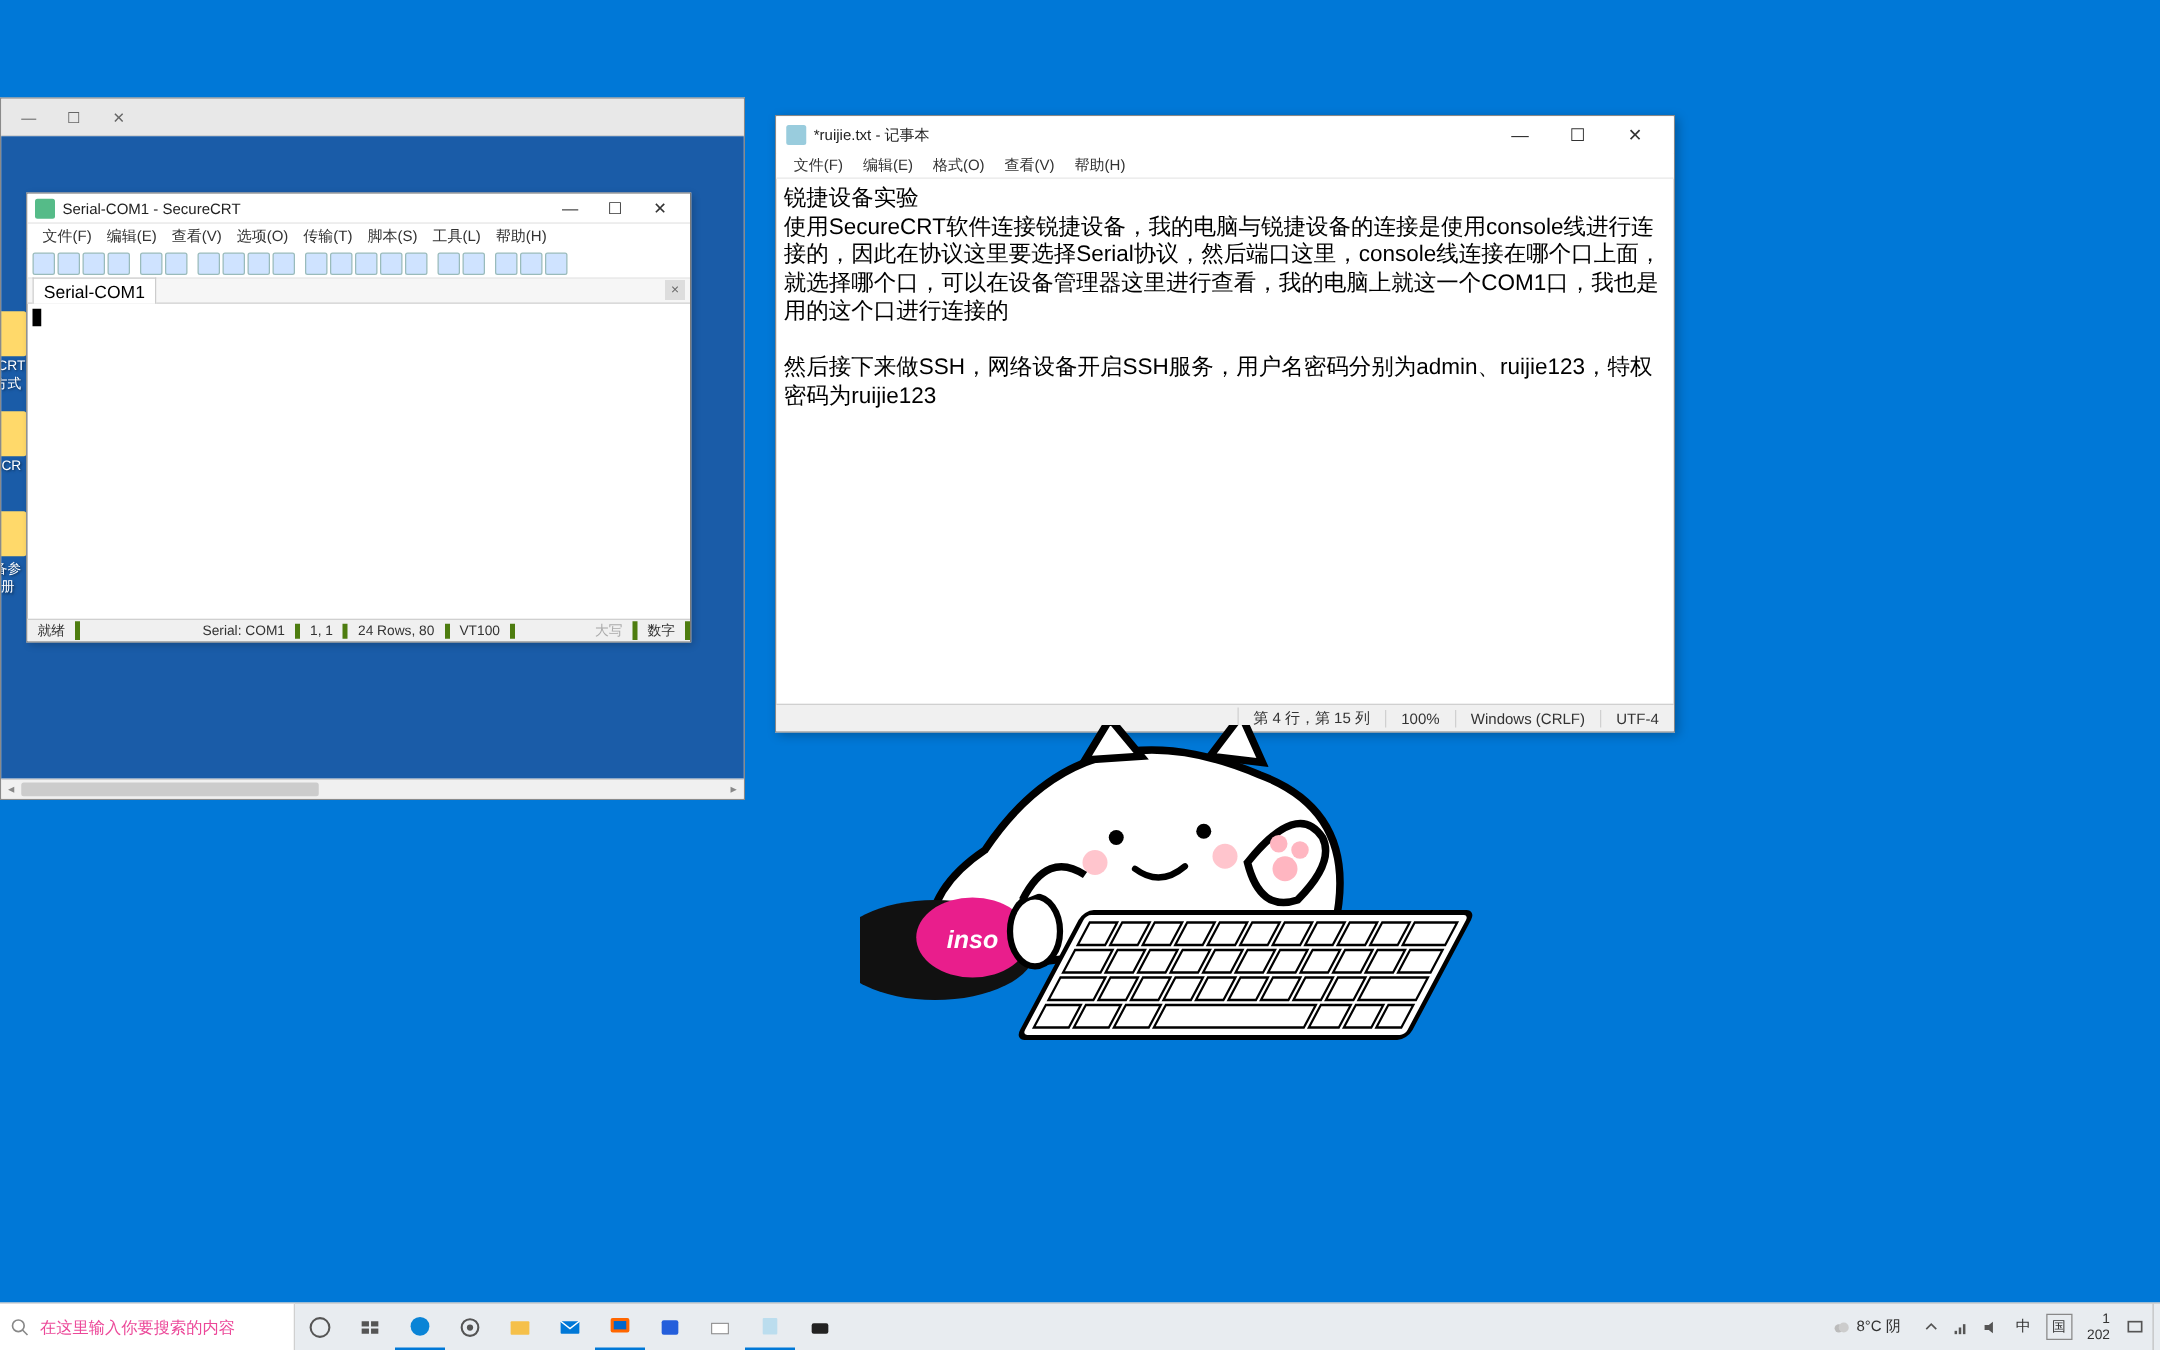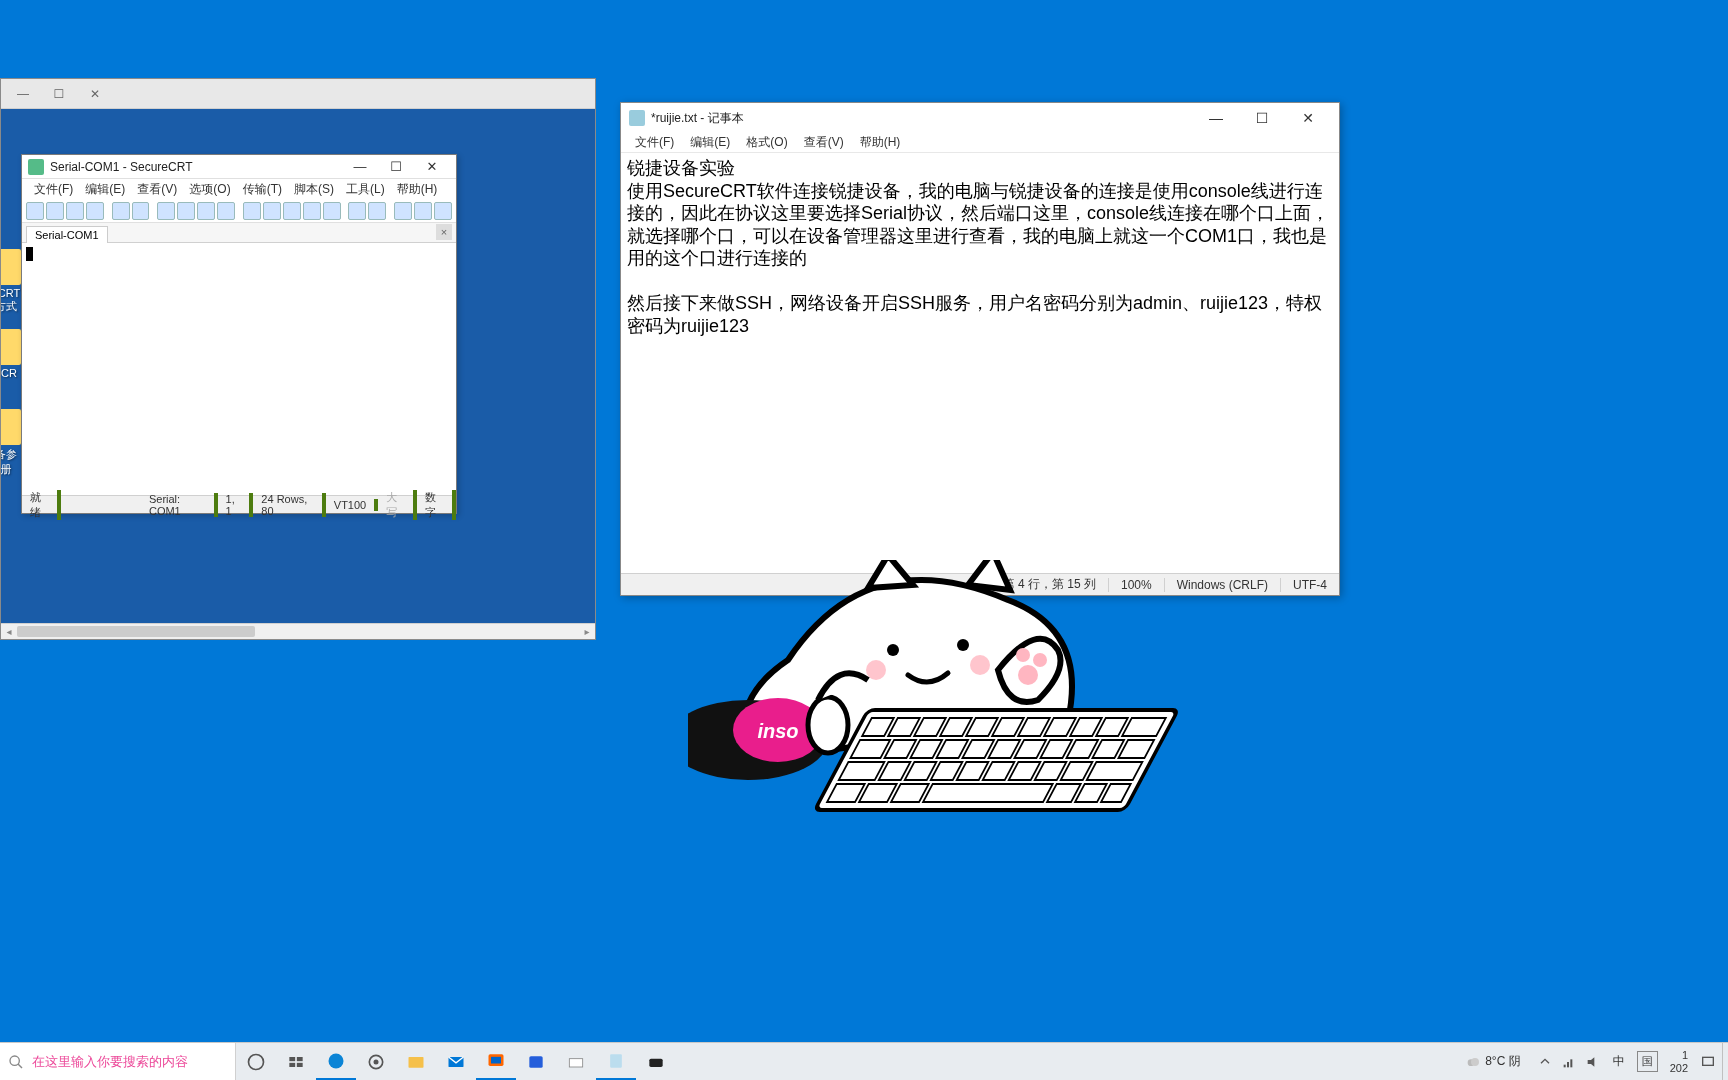--- a/index.html
+++ b/index.html
@@ -21,55 +21,55 @@
 .rdp-window .scrollbar-h .arr { position: absolute; top: 0; width: 16px; height: 16px; text-align: center; color: #888; font-size: 10px; line-height: 16px; }
 .rdp-window .scrollbar-h .arr.l { left: 0; }
 .rdp-window .scrollbar-h .arr.r { right: 0; }
 
 
 .inner-icon { position: absolute; width: 70px; text-align: center; color: white; font-size: 11px; }
 .inner-icon .ico { width: 30px; height: 36px; margin: 0 auto 2px; background: #ffd96a; border-radius: 2px; }
 .inner-icon .lbl { text-shadow: 1px 1px 2px #0008; }
 
 
-.crt-window { position: absolute; left: 21px; top: 154px; width: 436px; height: 360px; background: #fff; border: 1px solid #7a7a7a; box-shadow: 2px 2px 6px #0003; }
+.crt-window { position: absolute; left: 21px; top: 154px; width: 532px; height: 360px; background: #fff; border: 1px solid #7a7a7a; box-shadow: 2px 2px 6px #0003; }
 .crt-titlebar { height: 24px; display: flex; align-items: center; padding: 0 6px; background: #fff; border-bottom: 1px solid #e0e0e0; }
 .crt-titlebar .ico16 { width: 16px; height: 16px; background: #5b8; margin-right: 6px; border-radius: 2px; }
 .crt-titlebar .title { flex: 1; font-size: 12px; color: #222; }
 .crt-titlebar .wbtn { width: 36px; height: 22px; display: flex; align-items: center; justify-content: center; font-size: 13px; color: #333; }
 .crt-menubar { height: 20px; display: flex; align-items: center; padding: 0 6px; font-size: 12px; background: #fff; }
 .crt-menubar .mi { padding: 0 6px; color: #333; }
 .crt-toolbar { height: 24px; display: flex; align-items: center; padding: 0 4px; gap: 2px; background: #fff; border-bottom: 1px solid #e0e0e0; }
 .crt-toolbar .tb { width: 18px; height: 18px; background: #cfe3ff; border: 1px solid #9bb; border-radius: 2px; }
 .crt-toolbar .sep { width: 4px; }
 .crt-tabbar { height: 20px; display: flex; align-items: flex-end; padding: 0 4px; background: #f6f6f6; border-bottom: 1px solid #d0d0d0; }
-.crt-tabbar .tab { font-size: 11px; padding: 2px 8px; background: #fff; border: 1px solid #ccc; border-bottom: none; position: relative; top: 1px; }
+.crt-tabbar .tab { font-size: 14px; padding: 2px 8px; background: #fff; border: 1px solid #ccc; border-bottom: none; position: relative; top: 1px; }
 .crt-tabbar .spacer { flex: 1; }
 .crt-tabbar .tabclose { width: 16px; height: 16px; background: #ddd; margin-bottom: 2px; font-size: 11px; text-align: center; line-height: 16px; color: #666; }
 .crt-term { position: absolute; left: 2px; right: 2px; top: 90px; bottom: 18px; background: #fff; font-family: Consolas, monospace; font-size: 12px; padding: 2px; }
 .crt-cursor { display:inline-block; width: 7px; height: 14px; background: #000; }
 .crt-status { position: absolute; left: 0; right: 0; bottom: 0; height: 18px; background: #f0f0f0; border-top: 1px solid #d0d0d0; display: flex; align-items: center; font-size: 11px; color: #333; }
 .crt-status .cell { padding: 0 8px; border-right: 4px solid #4d7c0f; }
 .crt-status .spacer { flex: 1; }
 
 
-.np-window { position: absolute; left: 620px; top: 102px; width: 720px; height: 494px; background: #fff; border: 1px solid #888; box-shadow: 2px 2px 8px #0004; }
+.np-window { position: absolute; left: 620px; top: 92px; width: 720px; height: 494px; background: #fff; border: 1px solid #888; box-shadow: 2px 2px 8px #0004; }
 .np-titlebar { height: 30px; display: flex; align-items: center; padding: 0 8px; background: #fff; }
 .np-titlebar .ico16 { width: 16px; height: 16px; background: #9cd; margin-right: 6px; border-radius: 2px; }
 .np-titlebar .title { flex: 1; font-size: 12px; color: #222; }
 .np-titlebar .wbtn { width: 46px; height: 28px; display: flex; align-items: center; justify-content: center; font-size: 14px; color: #333; }
 .np-menubar { height: 20px; display: flex; align-items: center; padding: 0 6px; font-size: 12px; background: #fff; border-bottom: 1px solid #e8e8e8; }
 .np-menubar .mi { padding: 0 8px; color: #333; }
 .np-body { position: absolute; left: 4px; right: 4px; top: 52px; bottom: 22px; font-size: 18px; line-height: 1.25; color: #000; white-space: pre-wrap; overflow: hidden; padding: 2px; }
 .np-status { position: absolute; left: 0; right: 0; bottom: 0; height: 22px; background: #f0f0f0; border-top: 1px solid #d0d0d0; display: flex; align-items: center; font-size: 12px; color: #333; }
 .np-status .spacer { flex: 1; }
 .np-status .cell { padding: 0 12px; border-left: 1px solid #d0d0d0; }
 
 
-.cat { position: absolute; left: 688px; top: 560px; width: 500px; height: 260px; pointer-events: none; }
+.cat { position: absolute; left: 688px; top: 580px; width: 500px; height: 260px; pointer-events: none; }
 .cat svg { width: 100%; height: 100%; }
 
 
 .taskbar { position: absolute; left: 0; right: 0; bottom: 0; height: 38px; background: #e8ecf0; border-top: 1px solid #c8c8c8; display: flex; align-items: stretch; }
 .taskbar .search { width: 236px; display: flex; align-items: center; padding: 0 8px; background: #fff; border-right: 1px solid #d0d0d0; font-size: 13px; color: #ec4899; }
 .taskbar .search .ico { width: 16px; height: 16px; margin-right: 8px; color: #888; }
 .taskbar .tbtn { width: 40px; display: flex; align-items: center; justify-content: center; color: #444; }
 .taskbar .tbtn svg, .taskbar .tbtn .glyph { width: 20px; height: 20px; }
 .taskbar .active-strip { border-bottom: 2px solid #0078d7; }
 .taskbar .tray { margin-left: auto; display: flex; align-items: center; padding: 0 6px; gap: 8px; font-size: 12px; color: #333; }

